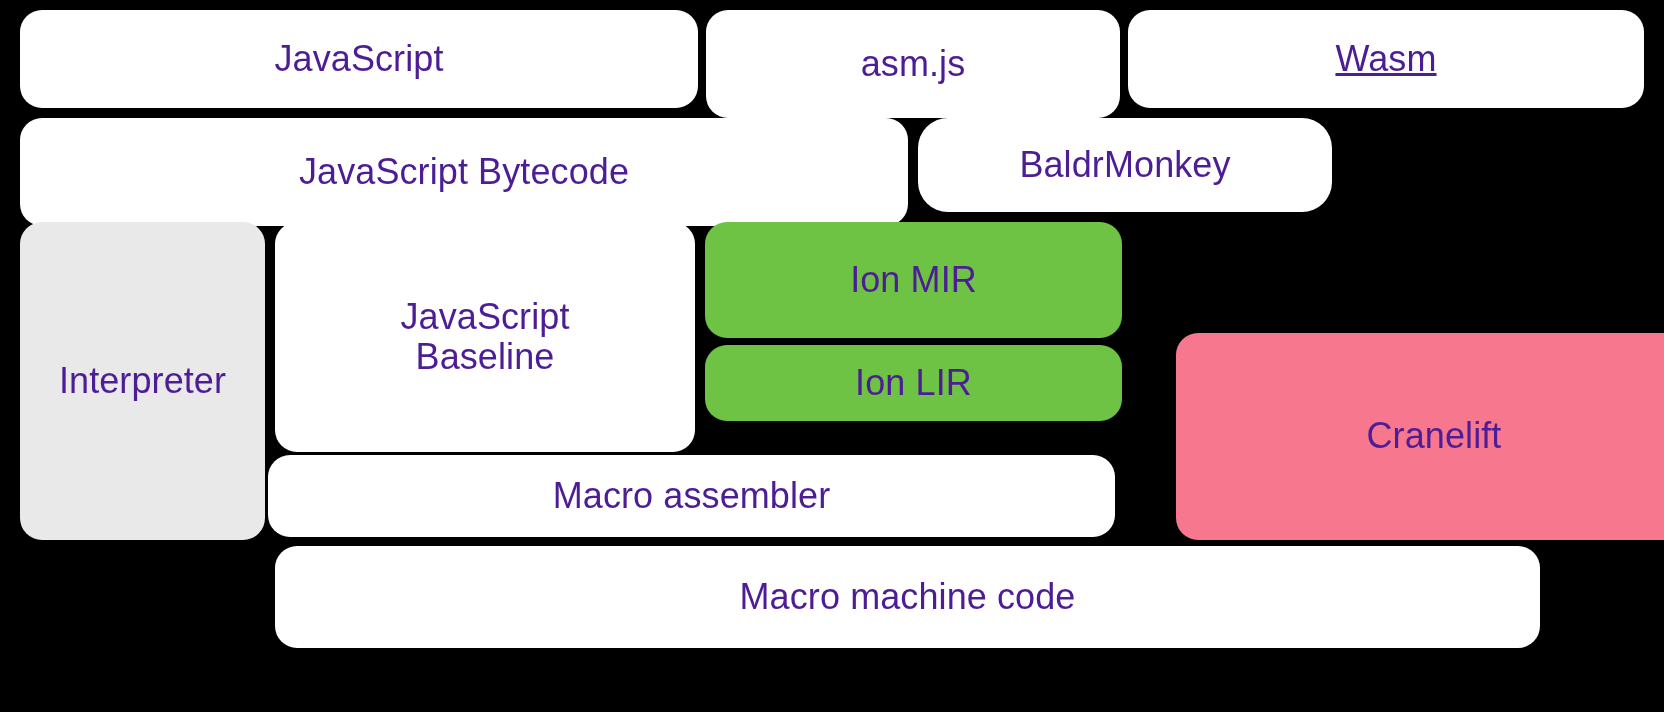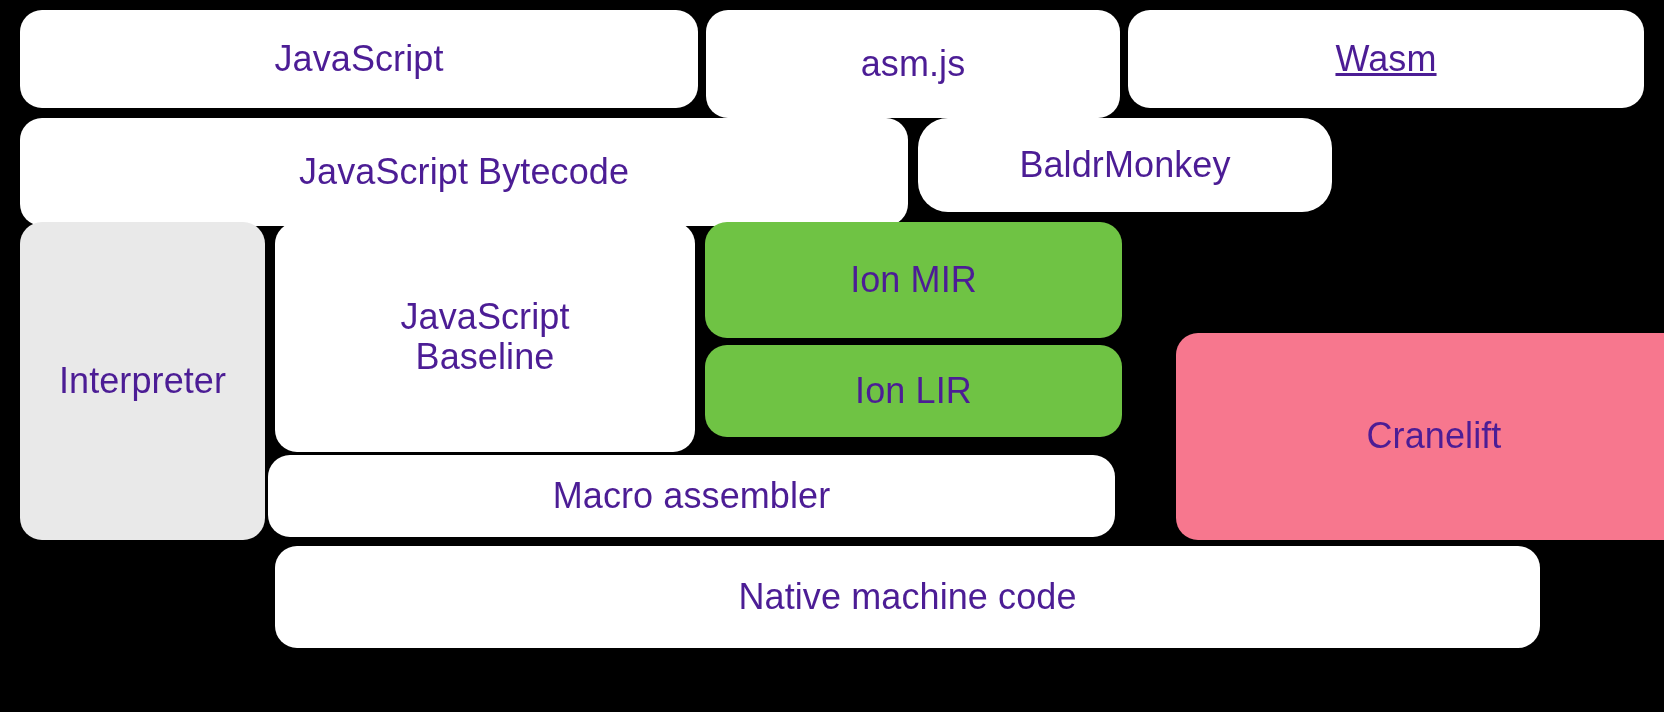--- a/index.html
+++ b/index.html
@@ -44,21 +44,21 @@
   #b-wasm              { left: 1128px; top: 10px;  width: 516px; height: 98px; text-decoration: underline; }
 
   
   #b-js-bytecode       { left: 20px;   top: 118px; width: 888px; height: 108px; }
   #b-baldrmonkey       { left: 918px;  top: 118px; width: 414px; height: 94px; border-radius: 30px; }
 
   
   #b-interpreter       { left: 20px;   top: 222px; width: 245px; height: 318px; }
   #b-js-baseline       { left: 275px;  top: 222px; width: 420px; height: 230px; }
   #b-ion-mir           { left: 705px;  top: 222px; width: 417px; height: 116px; }
-  #b-ion-lir           { left: 705px;  top: 345px; width: 417px; height: 92px; }
+  #b-ion-lir           { left: 705px;  top: 345px; width: 417px; height: 76px; }
   #b-cranelift         { left: 1176px; top: 333px; width: 516px; height: 207px; }
   #b-macro-assembler   { left: 268px;  top: 455px; width: 847px; height: 82px; }
 
   
   #b-native-code       { left: 275px;  top: 546px; width: 1265px; height: 102px; }
 </style>
 </head>
 <body>
 
 <div id="canvas">
@@ -79,15 +79,15 @@
 Baseline</div>
 
   <div class="box green" id="b-ion-mir">Ion MIR</div>
 
   <div class="box green" id="b-ion-lir">Ion LIR</div>
 
   <div class="box red" id="b-cranelift">Cranelift</div>
 
   <div class="box white" id="b-macro-assembler">Macro assembler</div>
 
-  <div class="box white" id="b-native-code">Native machine code</div>
+  <div class="box white" id="b-native-code">Macro machine code</div>
 
 </div>
 
 </body></html>

